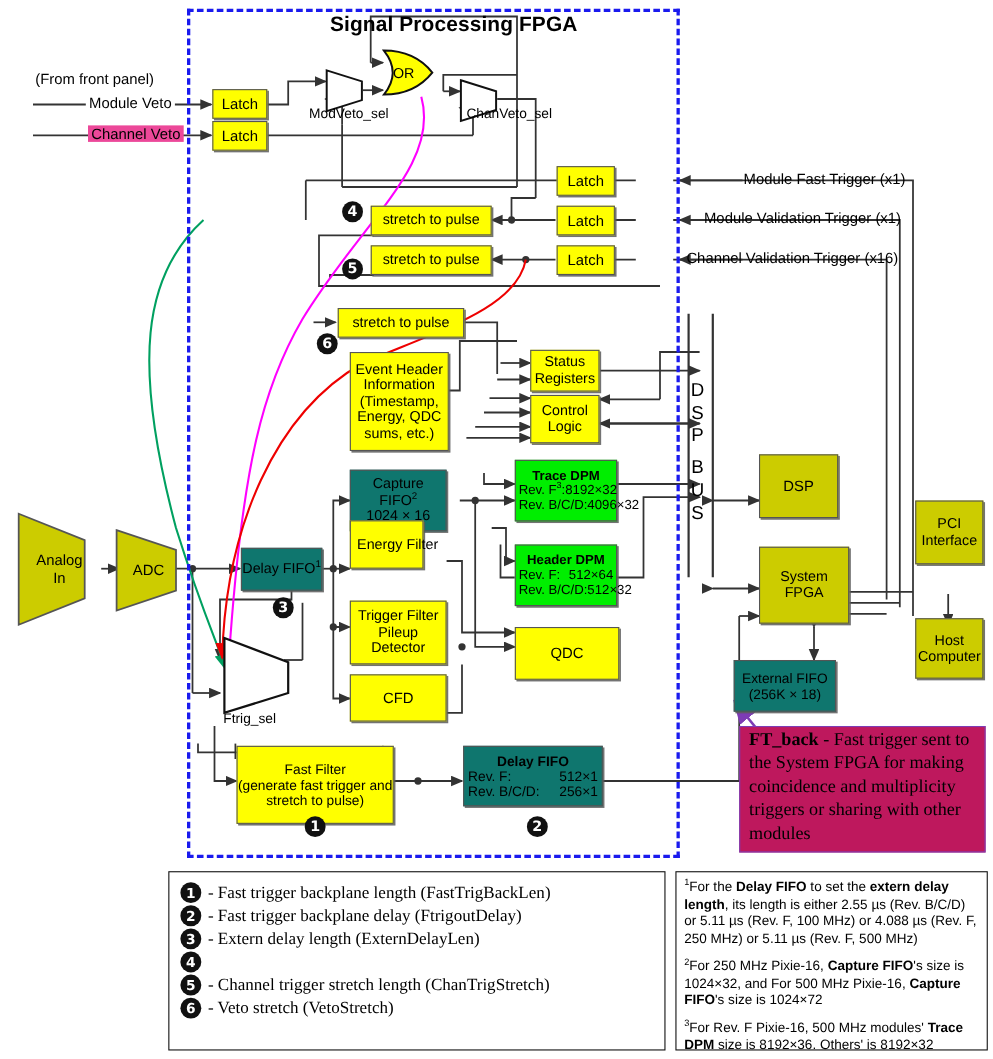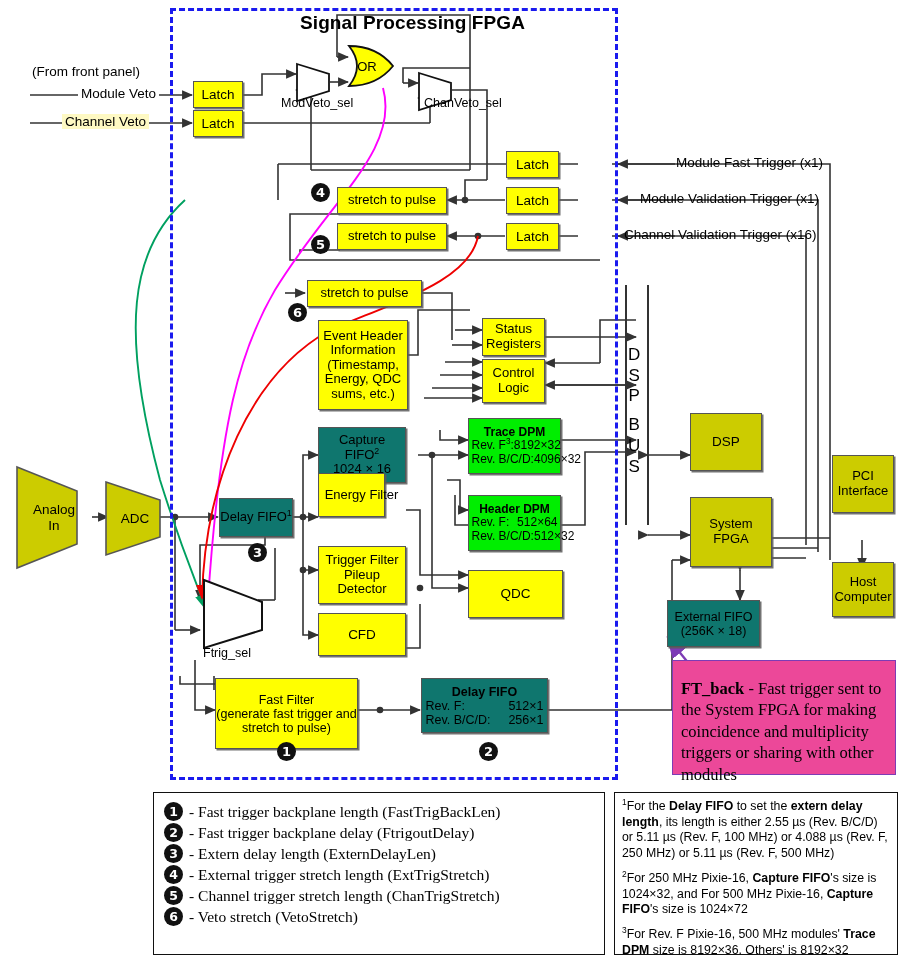--- a/index.html
+++ b/index.html
@@ -42,23 +42,23 @@
           font-family:"Liberation Serif","DejaVu Serif",serif;}
   .legend .row{display:flex;align-items:center;margin:2px 0 2px 0;}
   .legend .row .bnum{width:19px;height:19px;border-radius:50%;background:#111;color:#fff;
        font-size:12.5px;font-weight:bold;display:flex;align-items:center;justify-content:center;
        flex:0 0 auto;margin-right:6px;font-family:"DejaVu Sans",sans-serif;}
   .legend .row .txt{font-size:15.5px;white-space:nowrap;}
   .notes{position:absolute;border:1.6px solid #111;background:#fff;z-index:8;
          font-size:12.3px;line-height:1.28;padding:6px 7px;box-sizing:border-box;}
   .notes p{margin:0 0 9px 0;}
   .notes p:last-child{margin-bottom:0;}
-  .ftback{position:absolute;border:1.8px solid #7d3cb5;background:#ec4899;z-index:8;
+  .ftback{position:absolute;border:1.8px solid #7d3cb5;background:#be185d;z-index:8;
           font-family:"Liberation Serif","DejaVu Serif",serif;font-size:16.5px;
-          line-height:1.30;padding:17px 8px;box-sizing:border-box;}
+          line-height:1.30;padding:0 8px;box-sizing:border-box;}
   sup{font-size:.68em;vertical-align:super;line-height:0;}
 </style>
 </head>
 <body>
 
 <div id="stage">
 
   <div class="fpga-box" style="left:170px;top:8px;width:442px;height:766px;"></div>
 
   <div class="title" style="left:300px;top:12px;">Signal Processing FPGA</div>
@@ -207,21 +207,21 @@
       <path d="M478,236 C470,280 400,300 330,330 C250,375 205,480 202,598" stroke="#ee0000" marker-end="url(#ahR)"></path>
     </g>
 
     <g>
       <path d="M690,665 L668,638" stroke="#7d3cb5" stroke-width="2.4" fill="none" marker-end="url(#ahP)"></path>
     </g>
   </svg>
 
   <div class="lbl" style="left:32px;top:64px;">(From front panel)</div>
   <div class="lbl" style="left:78px;top:86px;background:#fff;padding:0 3px;">Module Veto</div>
-  <div class="lbl" style="left:62px;top:114px;background:#fef9c3;padding:0 3px;">Channel Veto</div>
+  <div class="lbl" style="left:80px;top:114px;background:#ec4899;padding:0 3px;">Channel Veto</div>
 
   <div class="blk yellow" style="left:193px;top:81px;width:50px;height:27px;font-size:13.5px;">
     <span class="l">Latch</span>
   </div>
   <div class="blk yellow" style="left:193px;top:110px;width:50px;height:27px;font-size:13.5px;">
     <span class="l">Latch</span>
   </div>
   <div class="blk yellow" style="left:506px;top:151px;width:53px;height:27px;font-size:13.5px;">
     <span class="l">Latch</span>
   </div>
@@ -441,21 +441,20 @@
     <div class="row">
       <div class="bnum">2</div>
       <div class="txt">- Fast trigger backplane delay (FtrigoutDelay)</div>
     </div>
     <div class="row">
       <div class="bnum">3</div>
       <div class="txt">- Extern delay length (ExternDelayLen)</div>
     </div>
     <div class="row">
       <div class="bnum">4</div>
-      <div class="txt">- External trigger stretch length (ExtTrigStretch)</div>
     </div>
     <div class="row">
       <div class="bnum">5</div>
       <div class="txt">- Channel trigger stretch length (ChanTrigStretch)</div>
     </div>
     <div class="row">
       <div class="bnum">6</div>
       <div class="txt">- Veto stretch (VetoStretch)</div>
     </div>
   </div>

